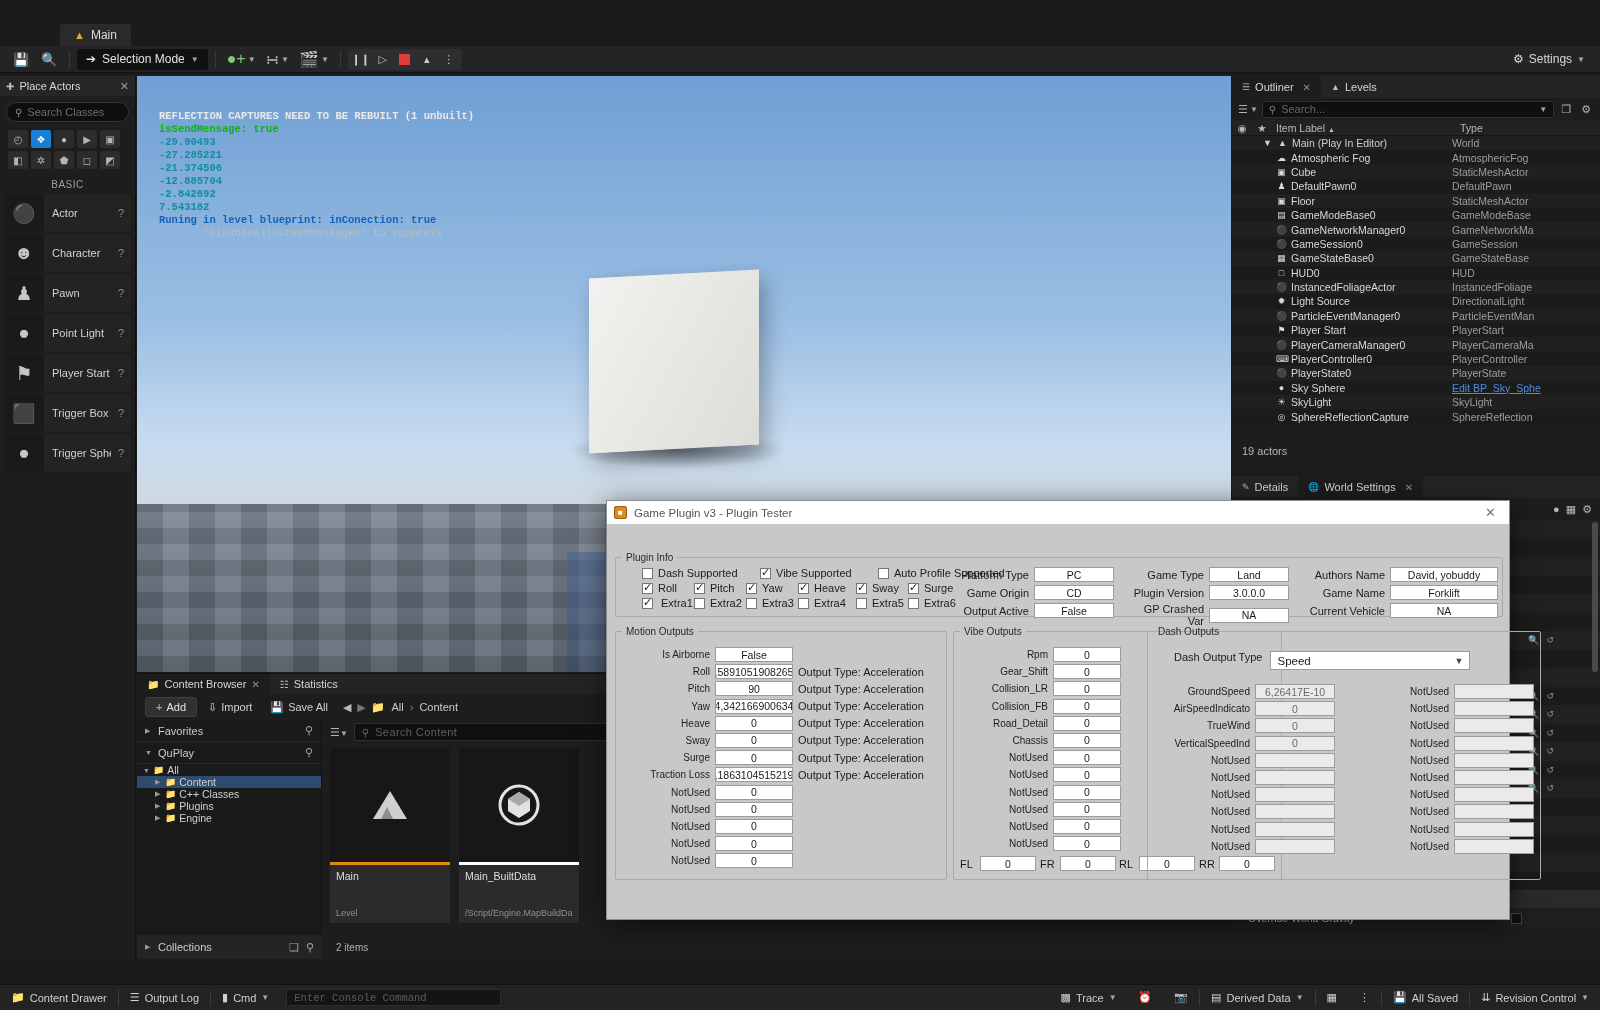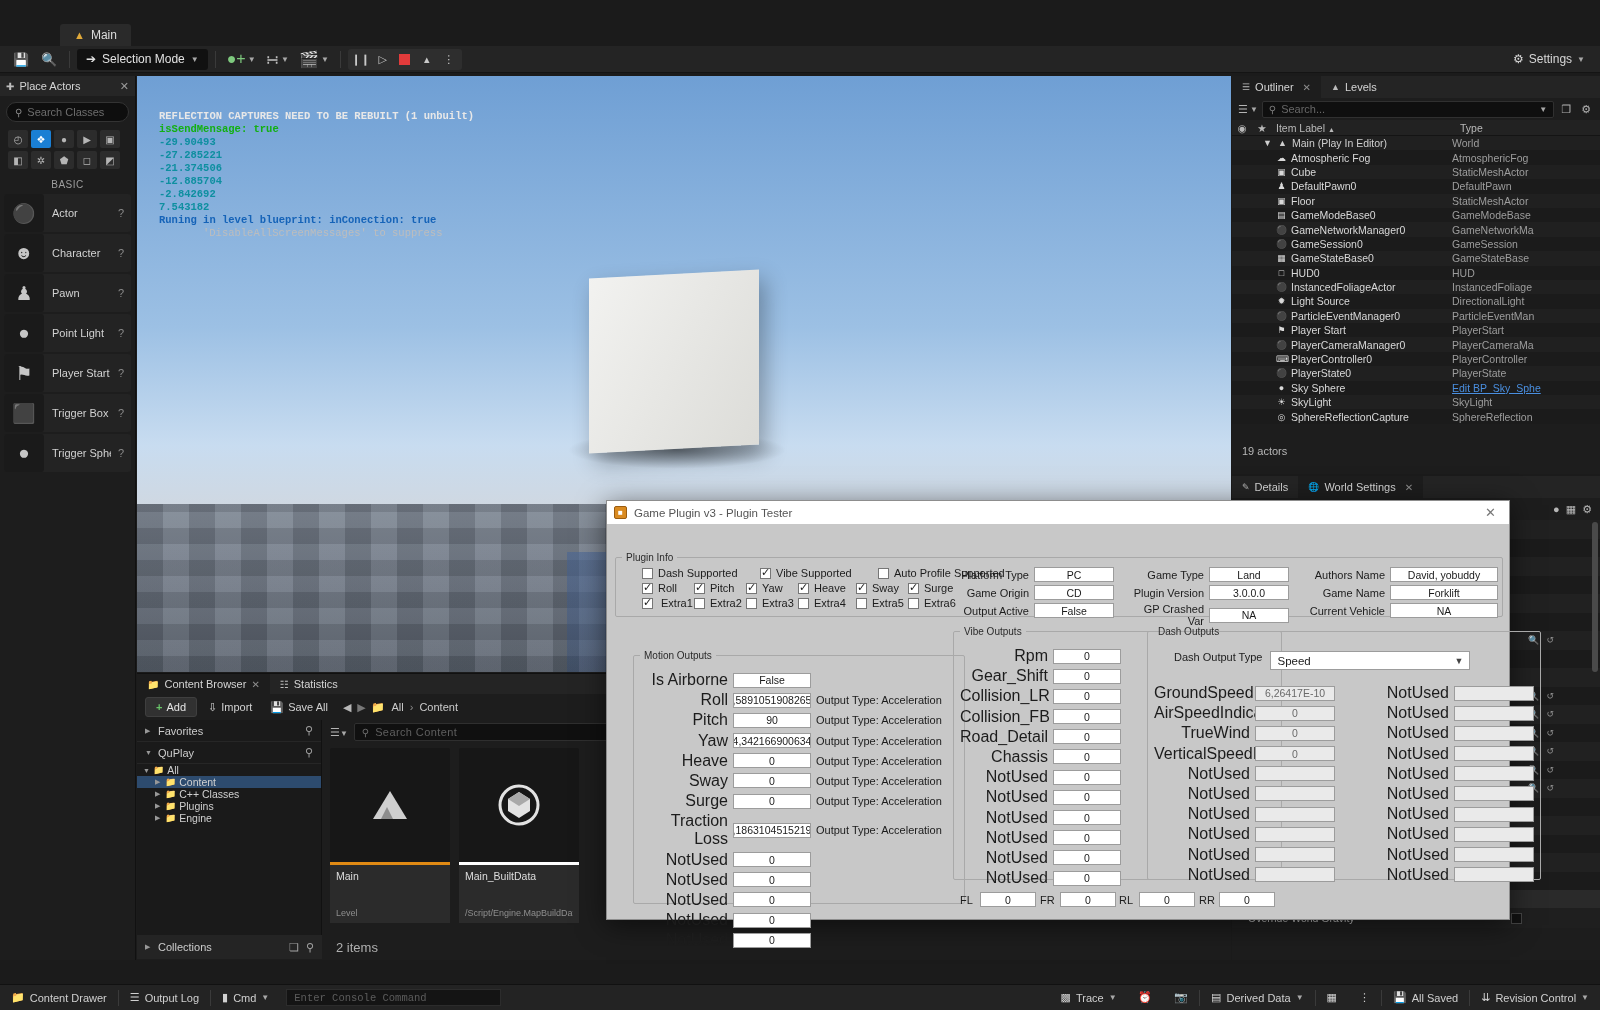--- a/index.html
+++ b/index.html
@@ -226,21 +226,21 @@
   .asset-accent { height:3px; }
   .asset-meta { height:58px; background:#2b2b2b; padding:5px 6px; display:flex; flex-direction:column; justify-content:space-between; }
   .asset-name { color:#dedede; font-size:10.5px; }
   .asset-sub { color:#8e8e8e; font-size:9px; overflow:hidden; white-space:nowrap; }
   .cb-footer { height:24px; display:flex; align-items:center; }
   .collections {
     width:185px; height:24px; background:#242424; display:flex; align-items:center;
     padding:0 8px; gap:6px; color:#ccc; font-size:11px;
   }
   .collections .ics { margin-left:auto; display:flex; gap:7px; color:#a0a0a0; }
-  .items-count { color:#b0b0b0; font-size:13px; padding-left:14px; }
+  .items-count { color:#b0b0b0; font-size:10px; padding-left:14px; }
 
   
   .statusbar {
     position:absolute; left:0; bottom:0; width:1600px; height:26px;
     background:#232323; display:flex; align-items:center; border-top:1px solid #111;
   }
   .sb-btn { display:flex; align-items:center; gap:5px; height:26px; padding:0 11px; color:#d0d0d0; font-size:11px; }
   .sb-sep { width:1px; height:16px; background:#3a3a3a; }
   .sb-console {
     width:215px; height:17px; background:#141414; border:1px solid #2c2c2c;
@@ -267,21 +267,21 @@
   .dlg-close { margin-left:auto; color:#777; font-size:13px; padding:0 6px; }
   .dlg-body { position:relative; height:396px; padding:6px 8px 0; }
 
   fieldset.grp {
     border:1px solid #a9a9a9; border-radius:2px; padding:4px 6px 6px;
     position:absolute;
   }
   fieldset.grp > legend { font-size:10px; color:#2b2b2b; padding:0 4px; }
 
   .g-plugininfo { left:8px; top:28px; width:888px; height:65px; }
-  .g-motion     { left:26px; top:102px; width:332px; height:254px;margin-top:24px; }
+  .g-motion     { left:8px; top:102px; width:332px; height:254px; }
   .g-vibe       { left:346px; top:102px; width:188px; height:254px; }
   .g-dash       { left:540px; top:102px; width:356px; height:254px; }
   .g-tests      { left:8px; top:362px; width:888px; height:32px; }
 
   .chk-row { display:flex; align-items:center; }
   .chk { display:flex; align-items:center; gap:5px; font-size:11px; color:#1c1c1c; }
   .box {
     width:11px; height:11px; background:#fff; border:1px solid #767676; position:relative; flex:none;
   }
   .box.on::after {
@@ -291,21 +291,21 @@
   .info-col { display:flex; flex-direction:column; gap:3px; }
   .info-pair { display:flex; align-items:center; gap:5px; justify-content:flex-end; }
   .info-lbl { font-size:11px; color:#1c1c1c; text-align:right; }
   .ro-field {
     background:#fff; border:1px solid #9c9c9c; height:15px; font-size:10.5px; color:#1a1a1a;
     display:flex; align-items:center; justify-content:center; overflow:hidden; white-space:nowrap;
   }
   .ro-field.gray { background:#eaeaea; color:#6a6a6a; }
 
   .out-row { display:flex; align-items:center; gap:5px; margin-bottom:2.2px; }
-  .out-lbl { font-size:16px; color:#1c1c1c; text-align:right; }
+  .out-lbl { font-size:10px; color:#1c1c1c; text-align:right; }
   .out-type { font-size:11px; color:#1c1c1c; white-space:nowrap; }
 
   .corner-grid { display:flex; gap:3px; margin-top:5px; }
   .corner-line { display:flex; align-items:center; gap:4px; }
   .corner-lbl { font-size:11px; color:#1c1c1c; width:16px; }
 
   .dash-type-row { display:flex; align-items:flex-start; gap:8px; margin:10px 0 14px; padding-left:20px; }
   .dd {
     width:200px; height:19px; background:#fff; border:1px solid #9c9c9c;
     display:flex; align-items:center; padding:0 6px; font-size:11.5px; color:#1a1a1a;

